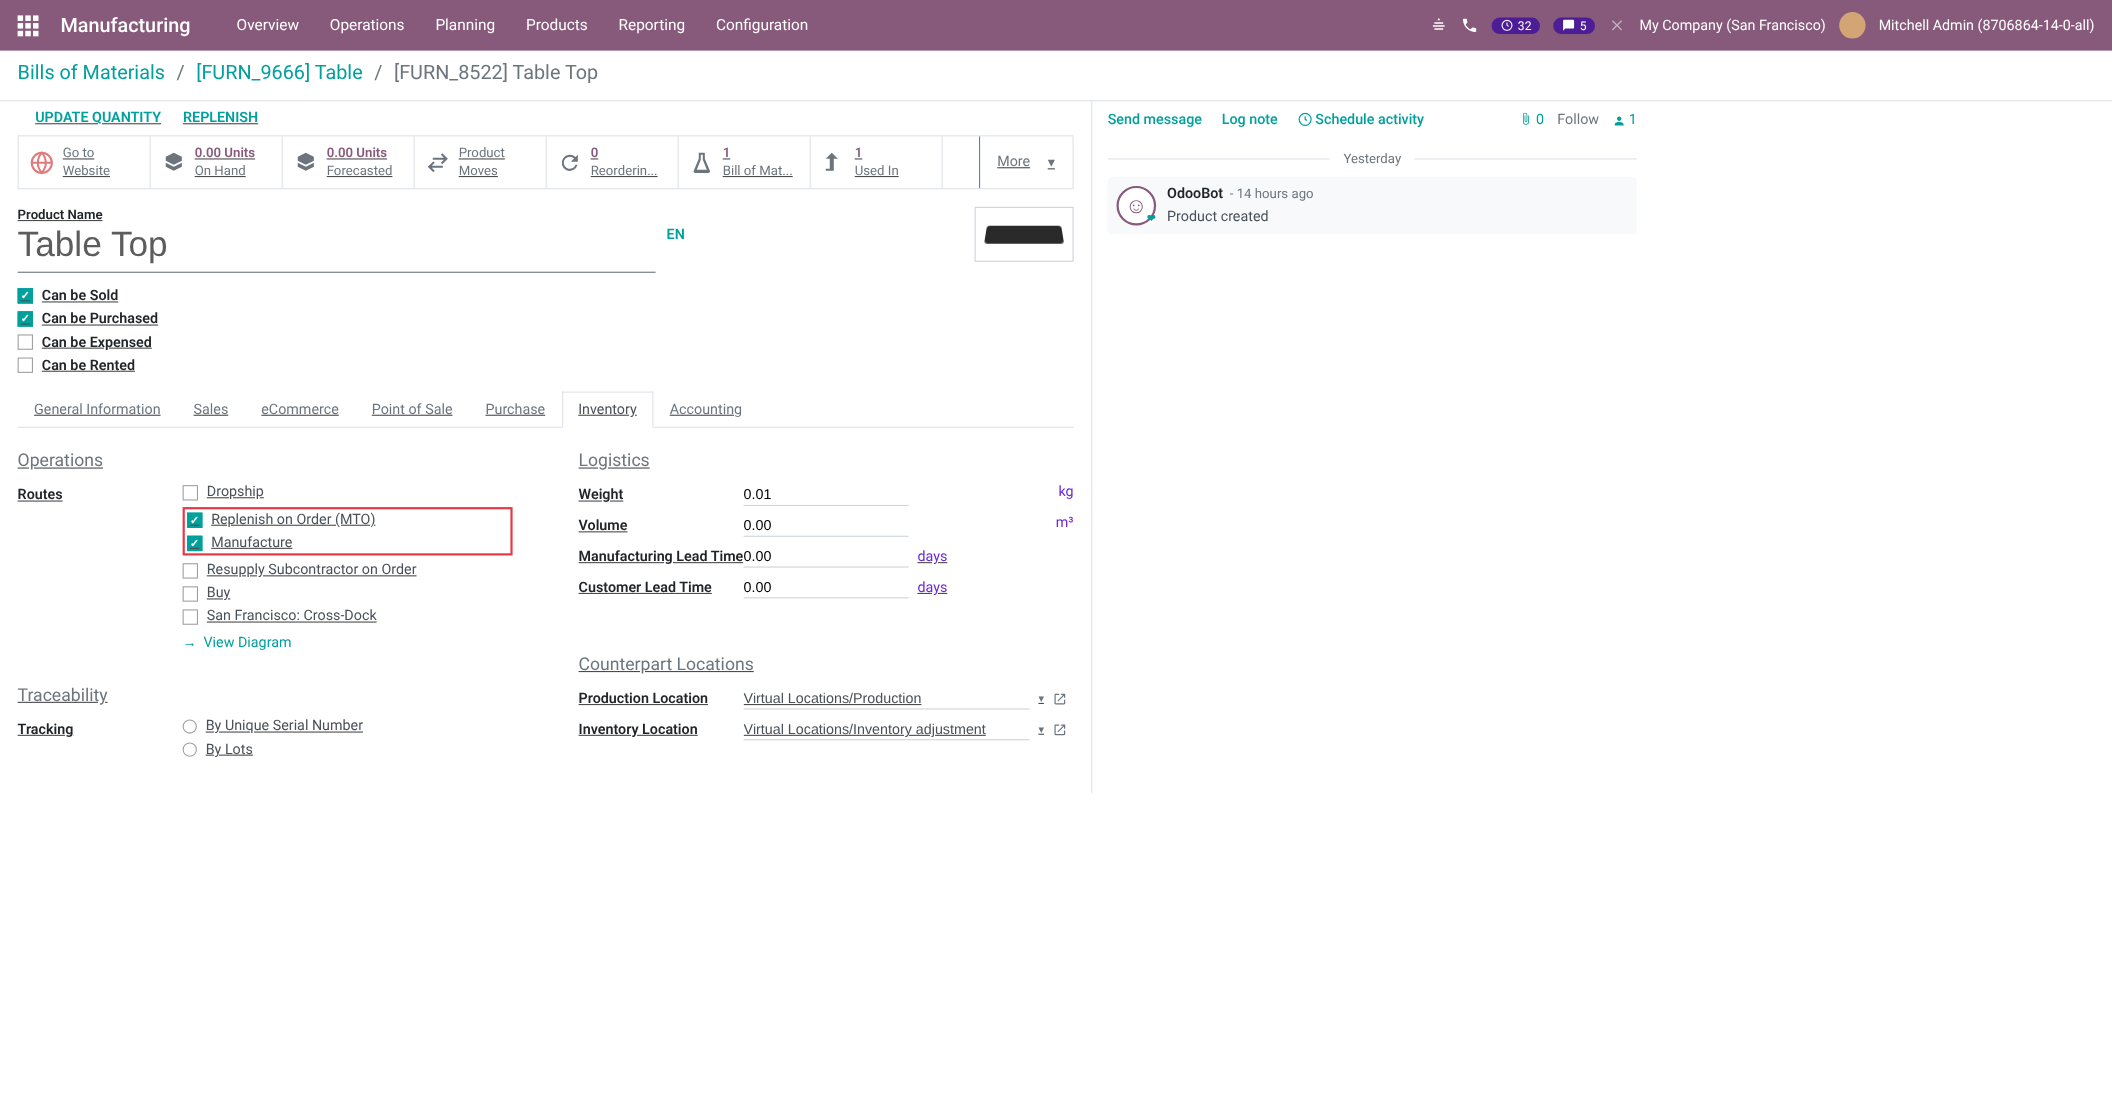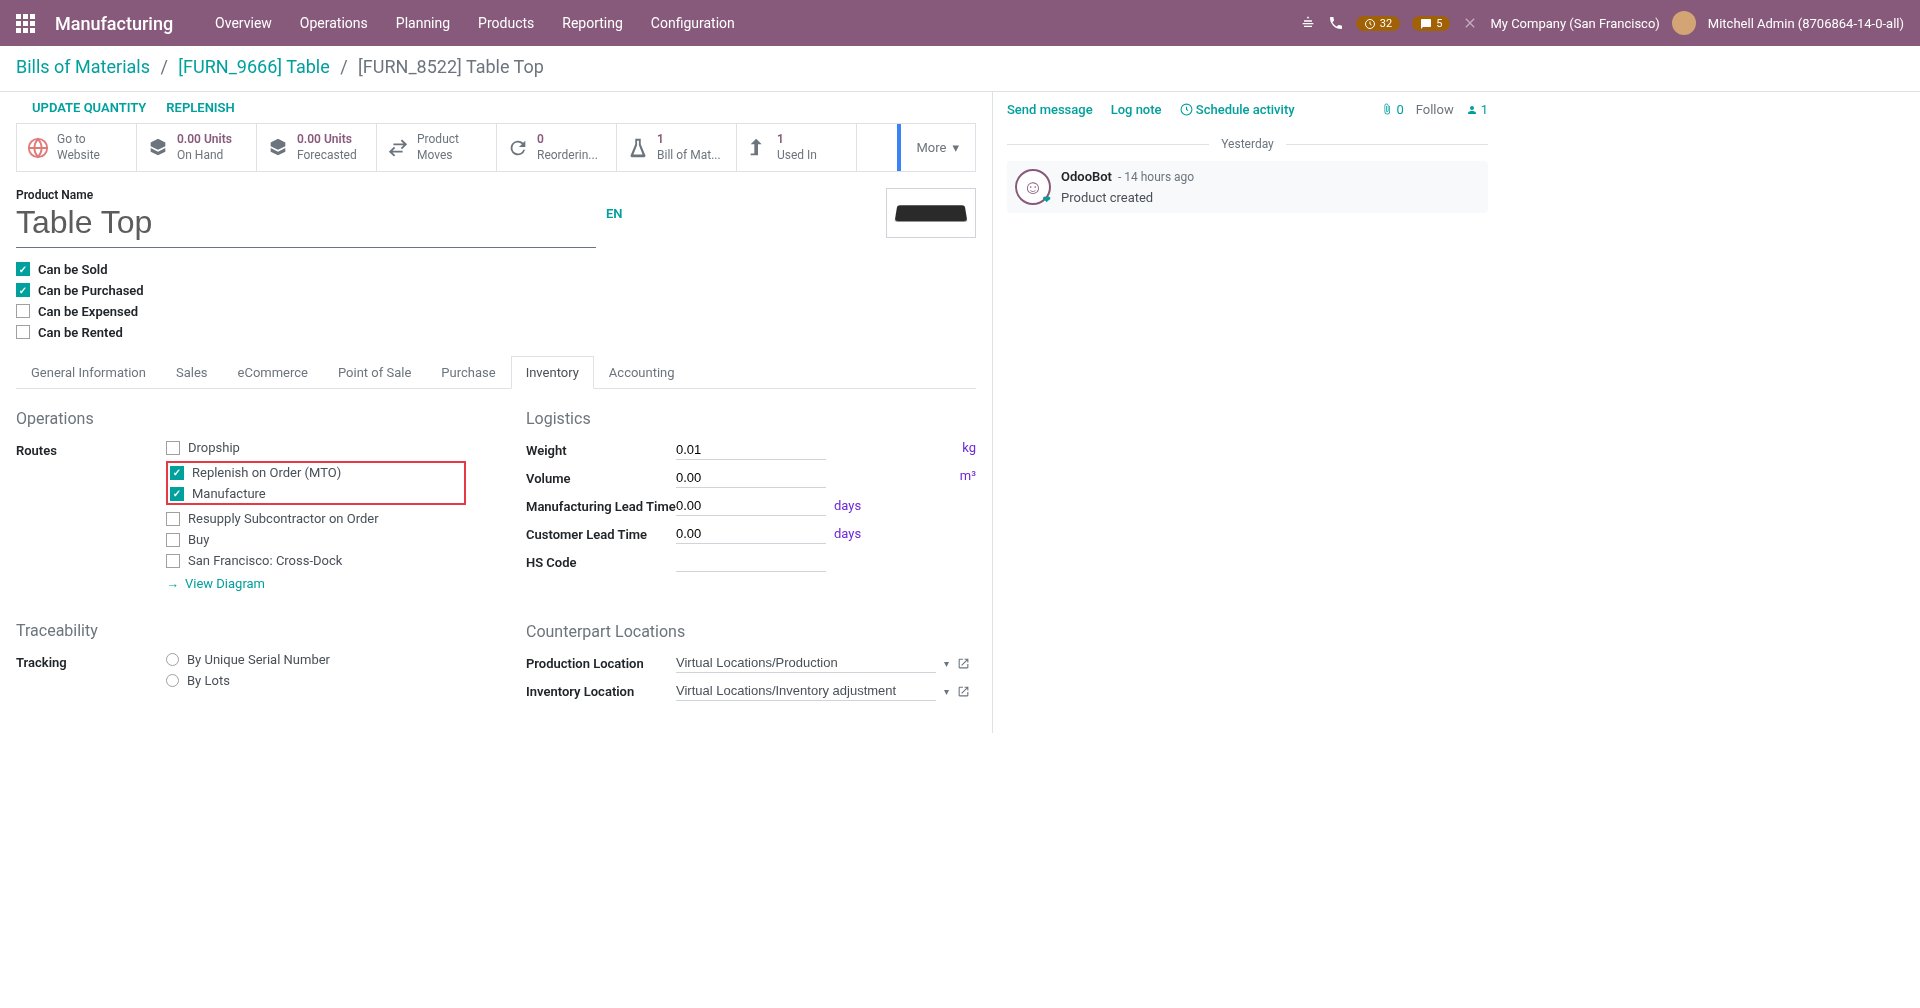--- a/index.html
+++ b/index.html
@@ -6,21 +6,21 @@
 body { font-family: -apple-system, BlinkMacSystemFont, "Segoe UI", Roboto, "Helvetica Neue", Arial, sans-serif; font-size: 13px; color: #4c4c4c; background: #fff; }
 
 
 .topnav { background: #875a7b; color: #fff; height: 46px; display: flex; align-items: center; padding: 0 16px; }
 .apps-icon { display: grid; grid-template-columns: repeat(3, 5px); grid-template-rows: repeat(3, 5px); gap: 2px; margin-right: 20px; cursor: pointer; }
 .apps-icon span { background: #fff; width: 5px; height: 5px; }
 .app-title { font-size: 18px; font-weight: 500; margin-right: 30px; }
 .nav-menu { display: flex; gap: 4px; }
 .nav-menu a { color: #fff; text-decoration: none; padding: 8px 12px; font-size: 14px; }
 .topnav-right { margin-left: auto; display: flex; align-items: center; gap: 12px; }
-.badge-pill { background: #a16207; color: #fff; border-radius: 10px; padding: 1px 8px; font-size: 11px; display: inline-flex; align-items: flex-end; gap: 4px; }
+.badge-pill { background: #4c1d95; color: #fff; border-radius: 10px; padding: 1px 8px; font-size: 11px; display: inline-flex; align-items: flex-start; gap: 4px; }
 .company-name { font-size: 13px; }
 .avatar { width: 24px; height: 24px; border-radius: 50%; background: #d4a574; display: inline-block; }
 .icon-sm { width: 16px; height: 16px; fill: #fff; }
 
 
 .control-panel { padding: 10px 16px 8px; border-bottom: 1px solid #dee2e6; }
 .breadcrumb { font-size: 18px; color: #875a7b; margin-bottom: 6px; }
 .breadcrumb a { color: #00a09d; text-decoration: none; }
 .breadcrumb .sep { color: #6c757d; margin: 0 6px; }
 .breadcrumb .current { color: #6c757d; }
@@ -29,28 +29,28 @@
 .btn-link { background: none; border: none; color: #00a09d; font-weight: 600; font-size: 13px; padding: 6px 12px; cursor: pointer; }
 .cp-right { margin-left: auto; display: flex; align-items: center; gap: 10px; color: #6c757d; font-size: 13px; }
 .pager-arrow { cursor: pointer; padding: 4px; }
 
 
 .action-row { padding: 8px 16px; display: flex; gap: 20px; }
 .action-row a { color: #00a09d; font-weight: 600; font-size: 13px; text-decoration: none; }
 
 
 .main-split { display: flex; }
-.form-sheet { flex: 1; padding: 0 16px 24px; max-width: 992px; }
+.form-sheet { flex: 1; padding: 0 16px 24px; max-width: 992px; text-decoration: underline; }
 .stat-buttons { display: flex; border: 1px solid #dee2e6; margin-bottom: 16px; }
 .stat-btn { flex: 0 0 auto; min-width: 120px; border-right: 1px solid #dee2e6; padding: 8px 10px; display: flex; align-items: center; gap: 8px; cursor: pointer; }
 .stat-btn:last-child { border-right: none; }
 .stat-icon { width: 22px; height: 22px; fill: #6c757d; flex-shrink: 0; }
 .stat-text { display: flex; flex-direction: column; font-size: 12px; color: #6c757d; line-height: 1.3; }
 .stat-value { color: #875a7b; font-weight: 600; }
-.stat-more { margin-left: auto; padding: 8px 16px; color: #6c757d; cursor: pointer; display: flex; align-items: center; gap: 6px; border-left: 4px solid #3b82f6; }
+.stat-more { margin-left: auto; padding: 8px 16px; color: #6c757d; cursor: pointer; display: flex; align-items: center; gap: 16px; border-left: 1px solid #3b82f6; }
 
 
 .prod-header { position: relative; margin-bottom: 14px; }
 .prod-label { font-size: 12px; font-weight: 600; color: #212529; }
 .prod-name-input { font-size: 32px; border: none; border-bottom: 1px solid #6c757d; width: 580px; padding: 2px 0 6px; color: #5c5c5c; }
 .lang-badge { position: absolute; left: 590px; top: 18px; color: #00a09d; font-weight: 600; font-size: 13px; }
 .prod-image { position: absolute; right: 0; top: 0; width: 90px; height: 50px; border: 1px solid #ced4da; display: flex; align-items: center; justify-content: center; }
 .prod-image-shape { width: 70px; height: 18px; background: #2a2a2a; border-radius: 3px; transform: perspective(100px) rotateX(25deg); }
 
 .check-list { display: flex; flex-direction: column; gap: 6px; margin-bottom: 16px; }
@@ -359,24 +359,20 @@
         <div class="field-value"><input class="input-underline" value="0.00" style=""><span class="unit-label" style="float:right;">m³</span></div>
       </div>
       <div class="field-row">
         <div class="field-label">Manufacturing Lead Time</div>
         <div class="field-value"><input class="input-underline" value="0.00" style=""><span class="unit-label">days</span></div>
       </div>
       <div class="field-row">
         <div class="field-label">Customer Lead Time</div>
         <div class="field-value"><input class="input-underline" value="0.00" style=""><span class="unit-label">days</span></div>
       </div>
-      <div class="field-row">
-        <div class="field-label">HS Code</div>
-        <div class="field-value"><input class="input-underline" value="" style=""></div>
-      </div>
 
       <h3 class="section-title" style="margin-top:50px;">Counterpart Locations</h3>
       <div class="field-row">
         <div class="field-label">Production Location</div>
         <div class="field-value select-field">
           <input class="select-input" value="Virtual Locations/Production" style="">
           <span class="select-caret">▾</span>
           <svg class="ext-link-icon" viewBox="0 0 24 24">
                 <path d="M14 3v2h3.6l-9.8 9.8 1.4 1.4L19 6.4V10h2V3h-7zM5 5h6V3H5c-1.1 0-2 .9-2 2v14c0 1.1.9 2 2 2h14c1.1 0 2-.9 2-2v-6h-2v6H5V5z"></path>
               </svg>

